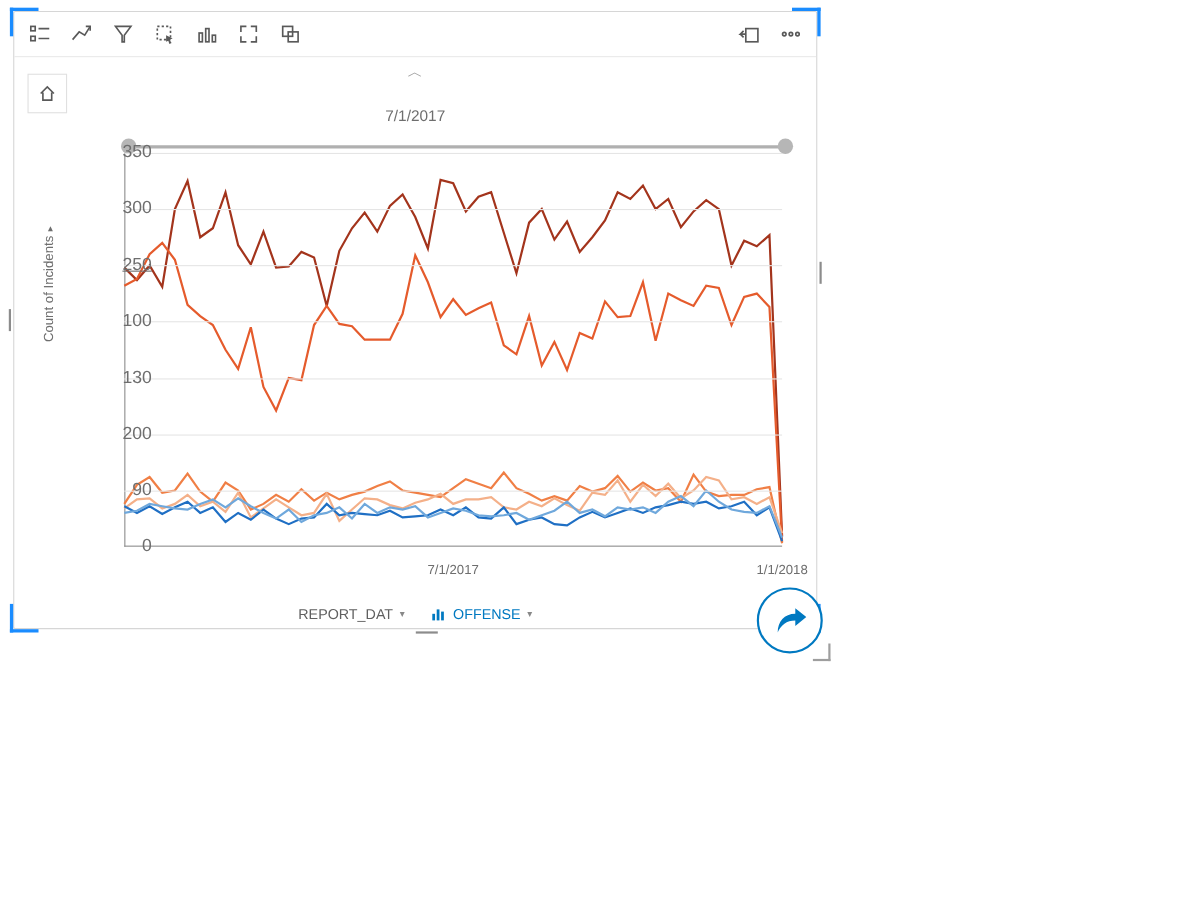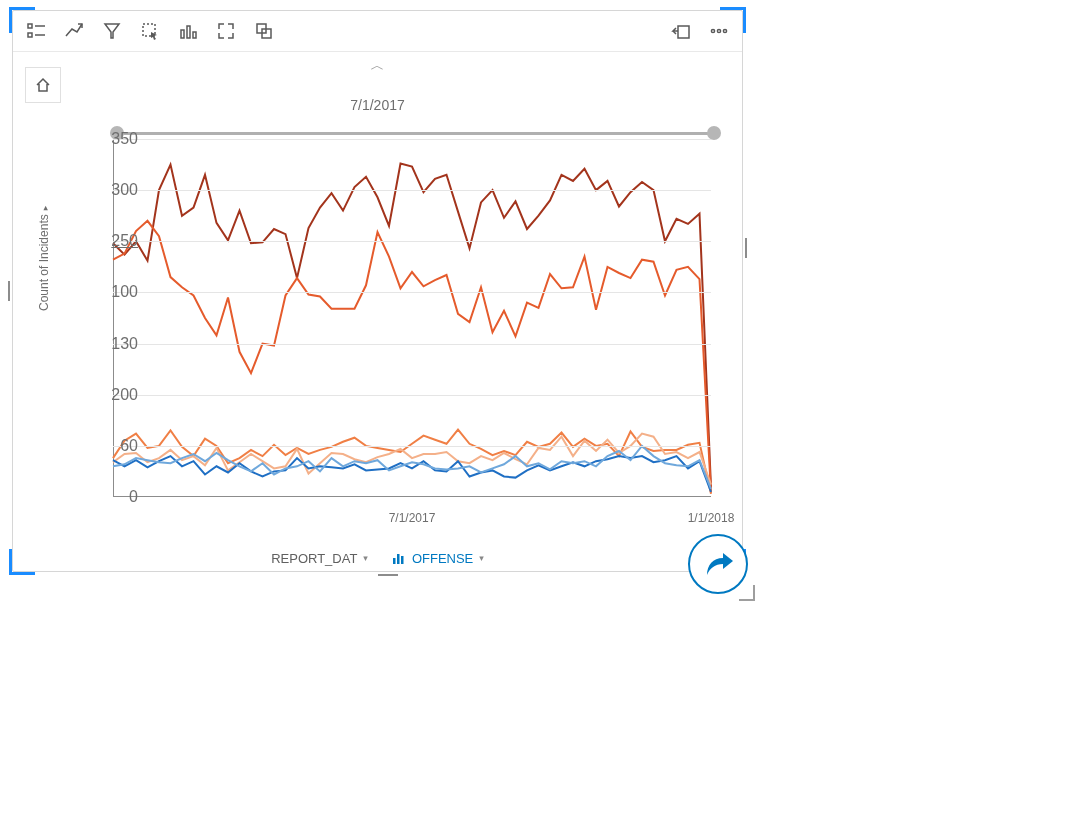--- a/index.html
+++ b/index.html
@@ -176,21 +176,21 @@
         <div class="gridline" style="top: 255.714px;"></div>
         <div class="gridline" style="top: 204.571px;"></div>
         <div class="gridline" style="top: 153.429px;"></div>
         <div class="gridline" style="top: 102.286px;"></div>
         <div class="gridline" style="top: 51.1429px;"></div>
         <div class="gridline" style="top: 0px;"></div>
       </div>
 
   <div id="yticks">
         <span class="ytick" style="top: 486px;">0</span>
-        <span class="ytick" style="top: 434.857px;">60</span>
+        <span class="ytick" style="top: 434.857px;">90</span>
         <span class="ytick" style="top: 383.714px;">200</span>
         <span class="ytick" style="top: 332.571px;">130</span>
         <span class="ytick" style="top: 281.429px;">100</span>
         <span class="ytick" style="top: 230.286px; text-decoration: underline;">250</span>
         <span class="ytick" style="top: 179.143px; text-align: right;">300</span>
         <span class="ytick" style="top: 128px;">350</span>
       </div>
   <div id="xticks">
         <span class="xtick" style="left: 399px;">7/1/2017</span>
         <span class="xtick" style="left: 698px;">1/1/2018</span>

